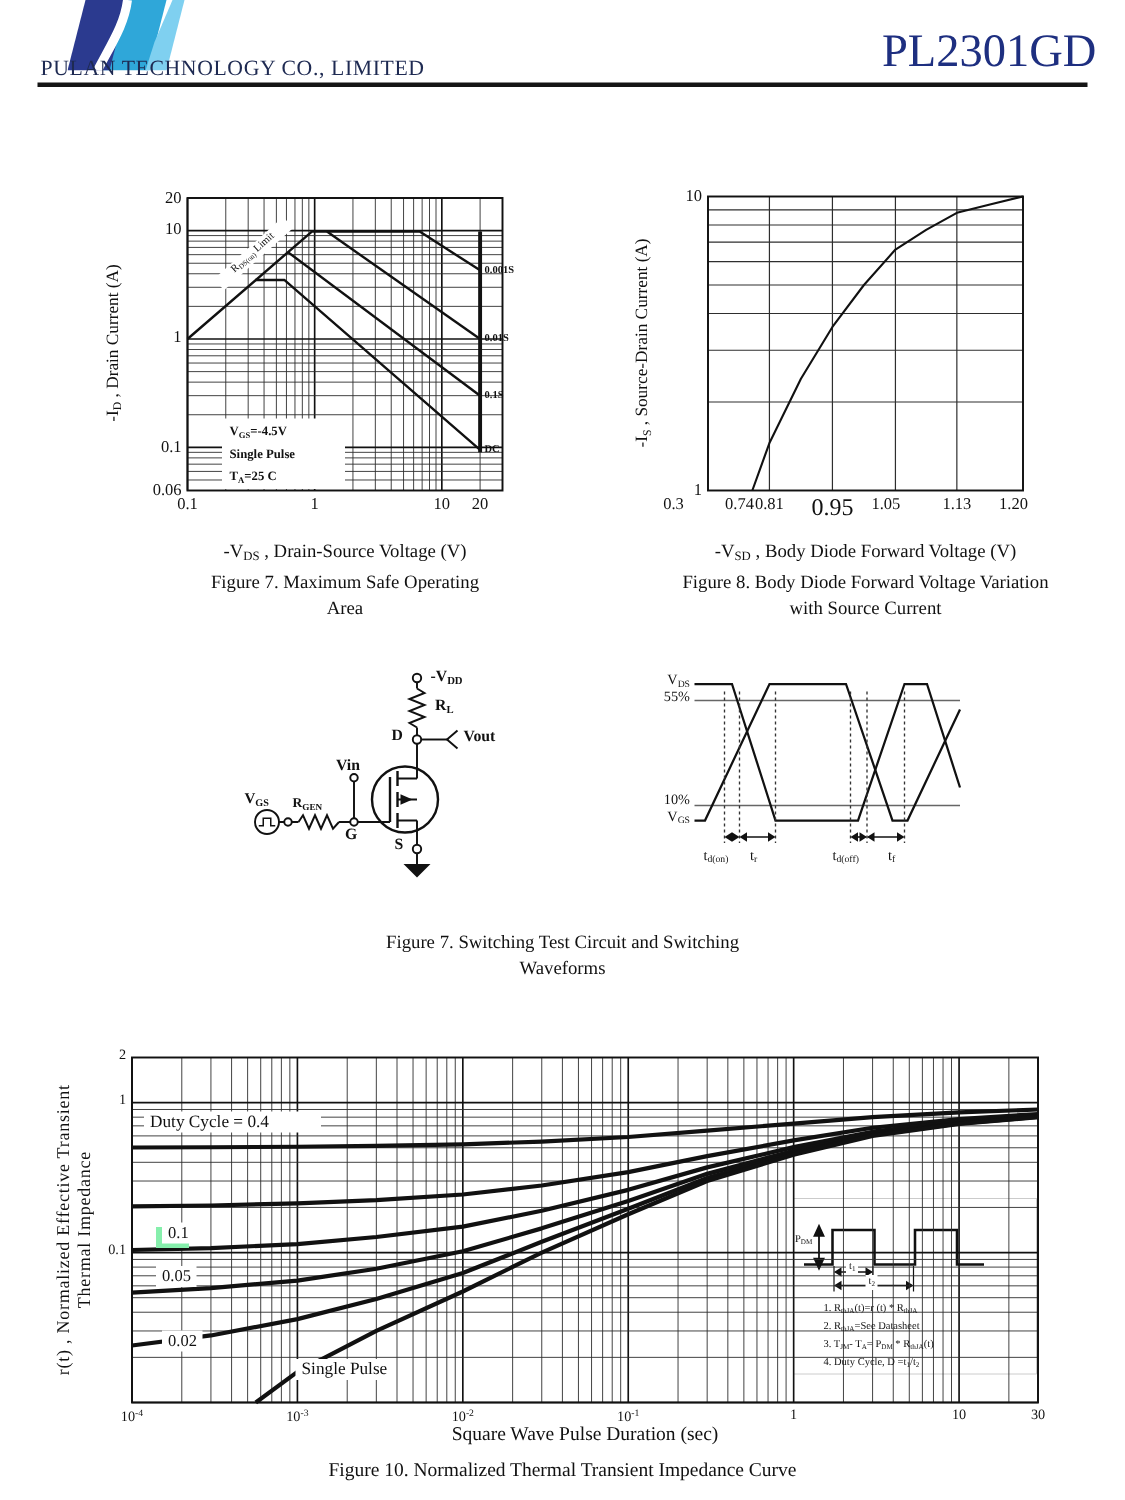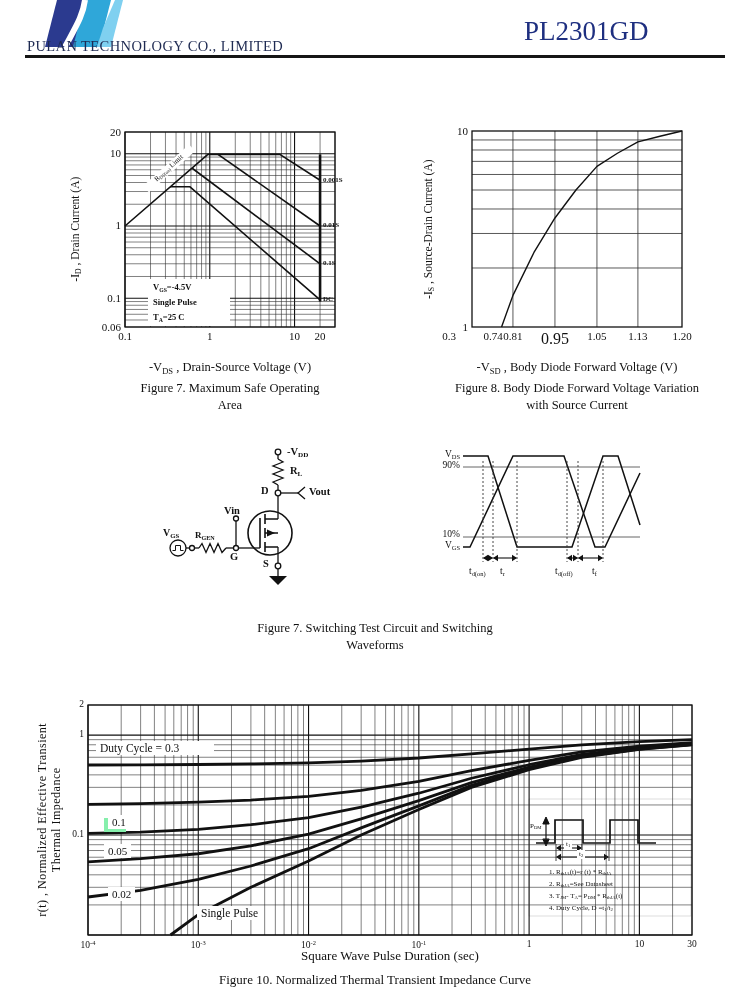--- a/index.html
+++ b/index.html
@@ -8,21 +8,21 @@
   .lbl{position:absolute;white-space:nowrap;line-height:1.15}
   .ctr{text-align:center}
   .rt{text-align:right}
   .vtext{transform:rotate(-90deg)}
   sub{font-size:68%;vertical-align:-0.3em}
   sup{font-size:68%;vertical-align:0.5em}
   #gfx{position:absolute;left:0;top:0}
   .tick{position:absolute;white-space:nowrap;color:#111}
   .whitebg{background:#fff;padding:0 2px}
   #company-name{left:27px;top:38px;font-size:14.5px;letter-spacing:.4px;color:#1e2a52;font-weight:500}
-  #part-number{left:524px;top:16px;width:150px;font-size:27px;color:#1e2f80}
+  #part-number{left:588px;top:16px;width:150px;font-size:31px;color:#1e2f80}
   #divider{position:absolute;left:25px;top:55px;width:700px;height:2.5px;background:#151515}
 </style>
 </head>
 <body>
 
 <div>
   <svg style="position:absolute;left:45px;top:0" width="80" height="47" viewBox="0 0 80 47">
     <polygon points="36,0 66,0 54,47 24,47" fill="#2fa7d9"></polygon>
     <polygon points="58,28 70,0 78,0 66,47 52,47" fill="#7fd0f0"></polygon>
     <polygon points="12,0 40,0 28,47 0,47" fill="#2b3a8f"></polygon>
@@ -272,21 +272,21 @@
 <div class="lbl" style="left:290px;top:465px;font-size:10.5px;font-weight:bold">R<sub>L</sub></div>
 <div class="lbl" style="left:261px;top:485px;font-size:10.5px;font-weight:bold">D</div>
 <div class="lbl" style="left:309px;top:486px;font-size:10.5px;font-weight:bold">Vout</div>
 <div class="lbl" style="left:224px;top:505px;font-size:10.5px;font-weight:bold">Vin</div>
 <div class="lbl" style="left:163px;top:527px;font-size:10px;font-weight:bold">V<sub>GS</sub></div>
 <div class="lbl" style="left:195px;top:530px;font-size:9px;font-weight:bold">R<sub>GEN</sub></div>
 <div class="lbl" style="left:230px;top:551px;font-size:10.5px;font-weight:bold">G</div>
 <div class="lbl" style="left:263px;top:558px;font-size:10.5px;font-weight:bold">S</div>
 
 <div class="lbl rt" style="left:437px;top:449px;width:23px;font-size:9.5px">V<sub>DS</sub></div>
-<div class="lbl rt" style="left:437px;top:460px;width:23px;font-size:9.5px">90%</div>
+<div class="lbl rt" style="left:437px;top:460px;width:23px;font-size:9.5px">55%</div>
 <div class="lbl rt" style="left:437px;top:529px;width:23px;font-size:9.5px">10%</div>
 <div class="lbl rt" style="left:437px;top:540px;width:23px;font-size:9.5px">V<sub>GS</sub></div>
 <div class="lbl" style="left:469px;top:566px;font-size:9.5px">t<sub>d(on)</sub></div>
 <div class="lbl" style="left:500px;top:566px;font-size:9.5px">t<sub>r</sub></div>
 <div class="lbl" style="left:555px;top:566px;font-size:9.5px">t<sub>d(off)</sub></div>
 <div class="lbl" style="left:592px;top:566px;font-size:9.5px">t<sub>f</sub></div>
 
 <div class="lbl ctr" style="left:225px;top:621px;width:300px;font-size:12.5px">Figure 7. Switching Test Circuit and Switching</div>
 <div class="lbl ctr" style="left:225px;top:638px;width:300px;font-size:12.5px">Waveforms</div>
 
@@ -314,26 +314,26 @@
 <div class="tick" style="left: 305.072px; top: 330px; width: 30px; text-align: center; font-size: 11px;">20</div>
 <div class="tick" style="left: 88px; top: 125.5px; width: 33px; text-align: right; font-size: 11px;">20</div>
 <div class="tick" style="left: 88px; top: 147.249px; width: 33px; text-align: right; font-size: 11px;">10</div>
 <div class="tick" style="left: 88px; top: 219.499px; width: 33px; text-align: right; font-size: 11px;">1</div>
 <div class="tick" style="left: 88px; top: 291.749px; width: 33px; text-align: right; font-size: 11px;">0.1</div>
 <div class="tick" style="left: 88px; top: 320.5px; width: 33px; text-align: right; font-size: 11px;">0.06</div>
 <div class="tick" style="left: 433px; top: 330px; width: 32px; text-align: center; font-size: 11px;">0.3</div>
 <div class="tick" style="left: 477px; top: 330px; width: 32px; text-align: center; font-size: 11px;">0.74</div>
 <div class="tick" style="left: 496.95px; top: 330px; width: 32px; text-align: center; font-size: 11px;">0.81</div>
 <div class="tick" style="left: 538.95px; top: 330px; width: 32px; text-align: center; font-size: 16px;">0.95</div>
-<div class="tick" style="left: 580.95px; top: 330px; width: 32px; text-align: center; font-size: 11px;">1.05</div>
+<div class="tick" style="left: 580.95px; top: 330px; width: 32px; font-size: 11px;">1.05</div>
 <div class="tick" style="left: 621.9px; top: 330px; width: 32px; text-align: center; font-size: 11px;">1.13</div>
-<div class="tick" style="left: 666px; top: 330px; width: 32px; text-align: center; font-size: 11px;">1.20</div>
+<div class="tick" style="left: 666px; top: 330px; width: 32px; text-align: left; font-size: 11px;">1.20</div>
 <div class="tick" style="left: 438px; top: 124.5px; width: 30px; text-align: right; font-size: 11px;">10</div>
 <div class="tick" style="left: 438px; top: 320.5px; width: 30px; text-align: right; font-size: 11px;">1</div>
-<div class="tick" style="left: 96px; top: 741px; font-size: 11.5px; background: rgb(255, 255, 255); padding: 1px 4px; width: 110px;">Duty Cycle = 0.3</div>
+<div class="tick" style="left: 96px; top: 741px; font-size: 11.5px; background: rgb(255, 255, 255); padding: 1px 4px; width: 110px;">Duty Cycle = 0.4</div>
 <div class="tick" style="left: 104px; top: 818px; font-size: 11px; background: #86efac; padding: 1px 4px; width: auto;">0.2</div>
 <div class="tick" style="left: 108px; top: 815px; font-size: 11px; background: rgb(255, 255, 255); padding: 1px 4px; width: auto;">0.1</div>
 <div class="tick" style="left: 104px; top: 844px; font-size: 11px; background: rgb(255, 255, 255); padding: 1px 4px; width: auto;">0.05</div>
 <div class="tick" style="left: 108px; top: 887px; font-size: 11px; background: rgb(255, 255, 255); padding: 1px 4px; width: auto;">0.02</div>
 <div class="tick" style="left: 197px; top: 906px; font-size: 11.5px; background: rgb(255, 255, 255); padding: 1px 4px; width: auto;">Single Pulse</div>
 <div class="tick" style="left: 72px; top: 939px; width: 32px; text-align: center; font-size: 9.5px;">10<sup>-4</sup></div>
 <div class="tick" style="left: 182.277px; top: 939px; width: 32px; text-align: center; font-size: 9.5px;">10<sup>-3</sup></div>
 <div class="tick" style="left: 292.554px; top: 939px; width: 32px; text-align: center; font-size: 9.5px;">10<sup>-2</sup></div>
 <div class="tick" style="left: 402.831px; top: 939px; width: 32px; text-align: center; font-size: 9.5px;">10<sup>-1</sup></div>
 <div class="tick" style="left: 513.108px; top: 939px; width: 32px; text-align: center; font-size: 9.5px;">1</div>

